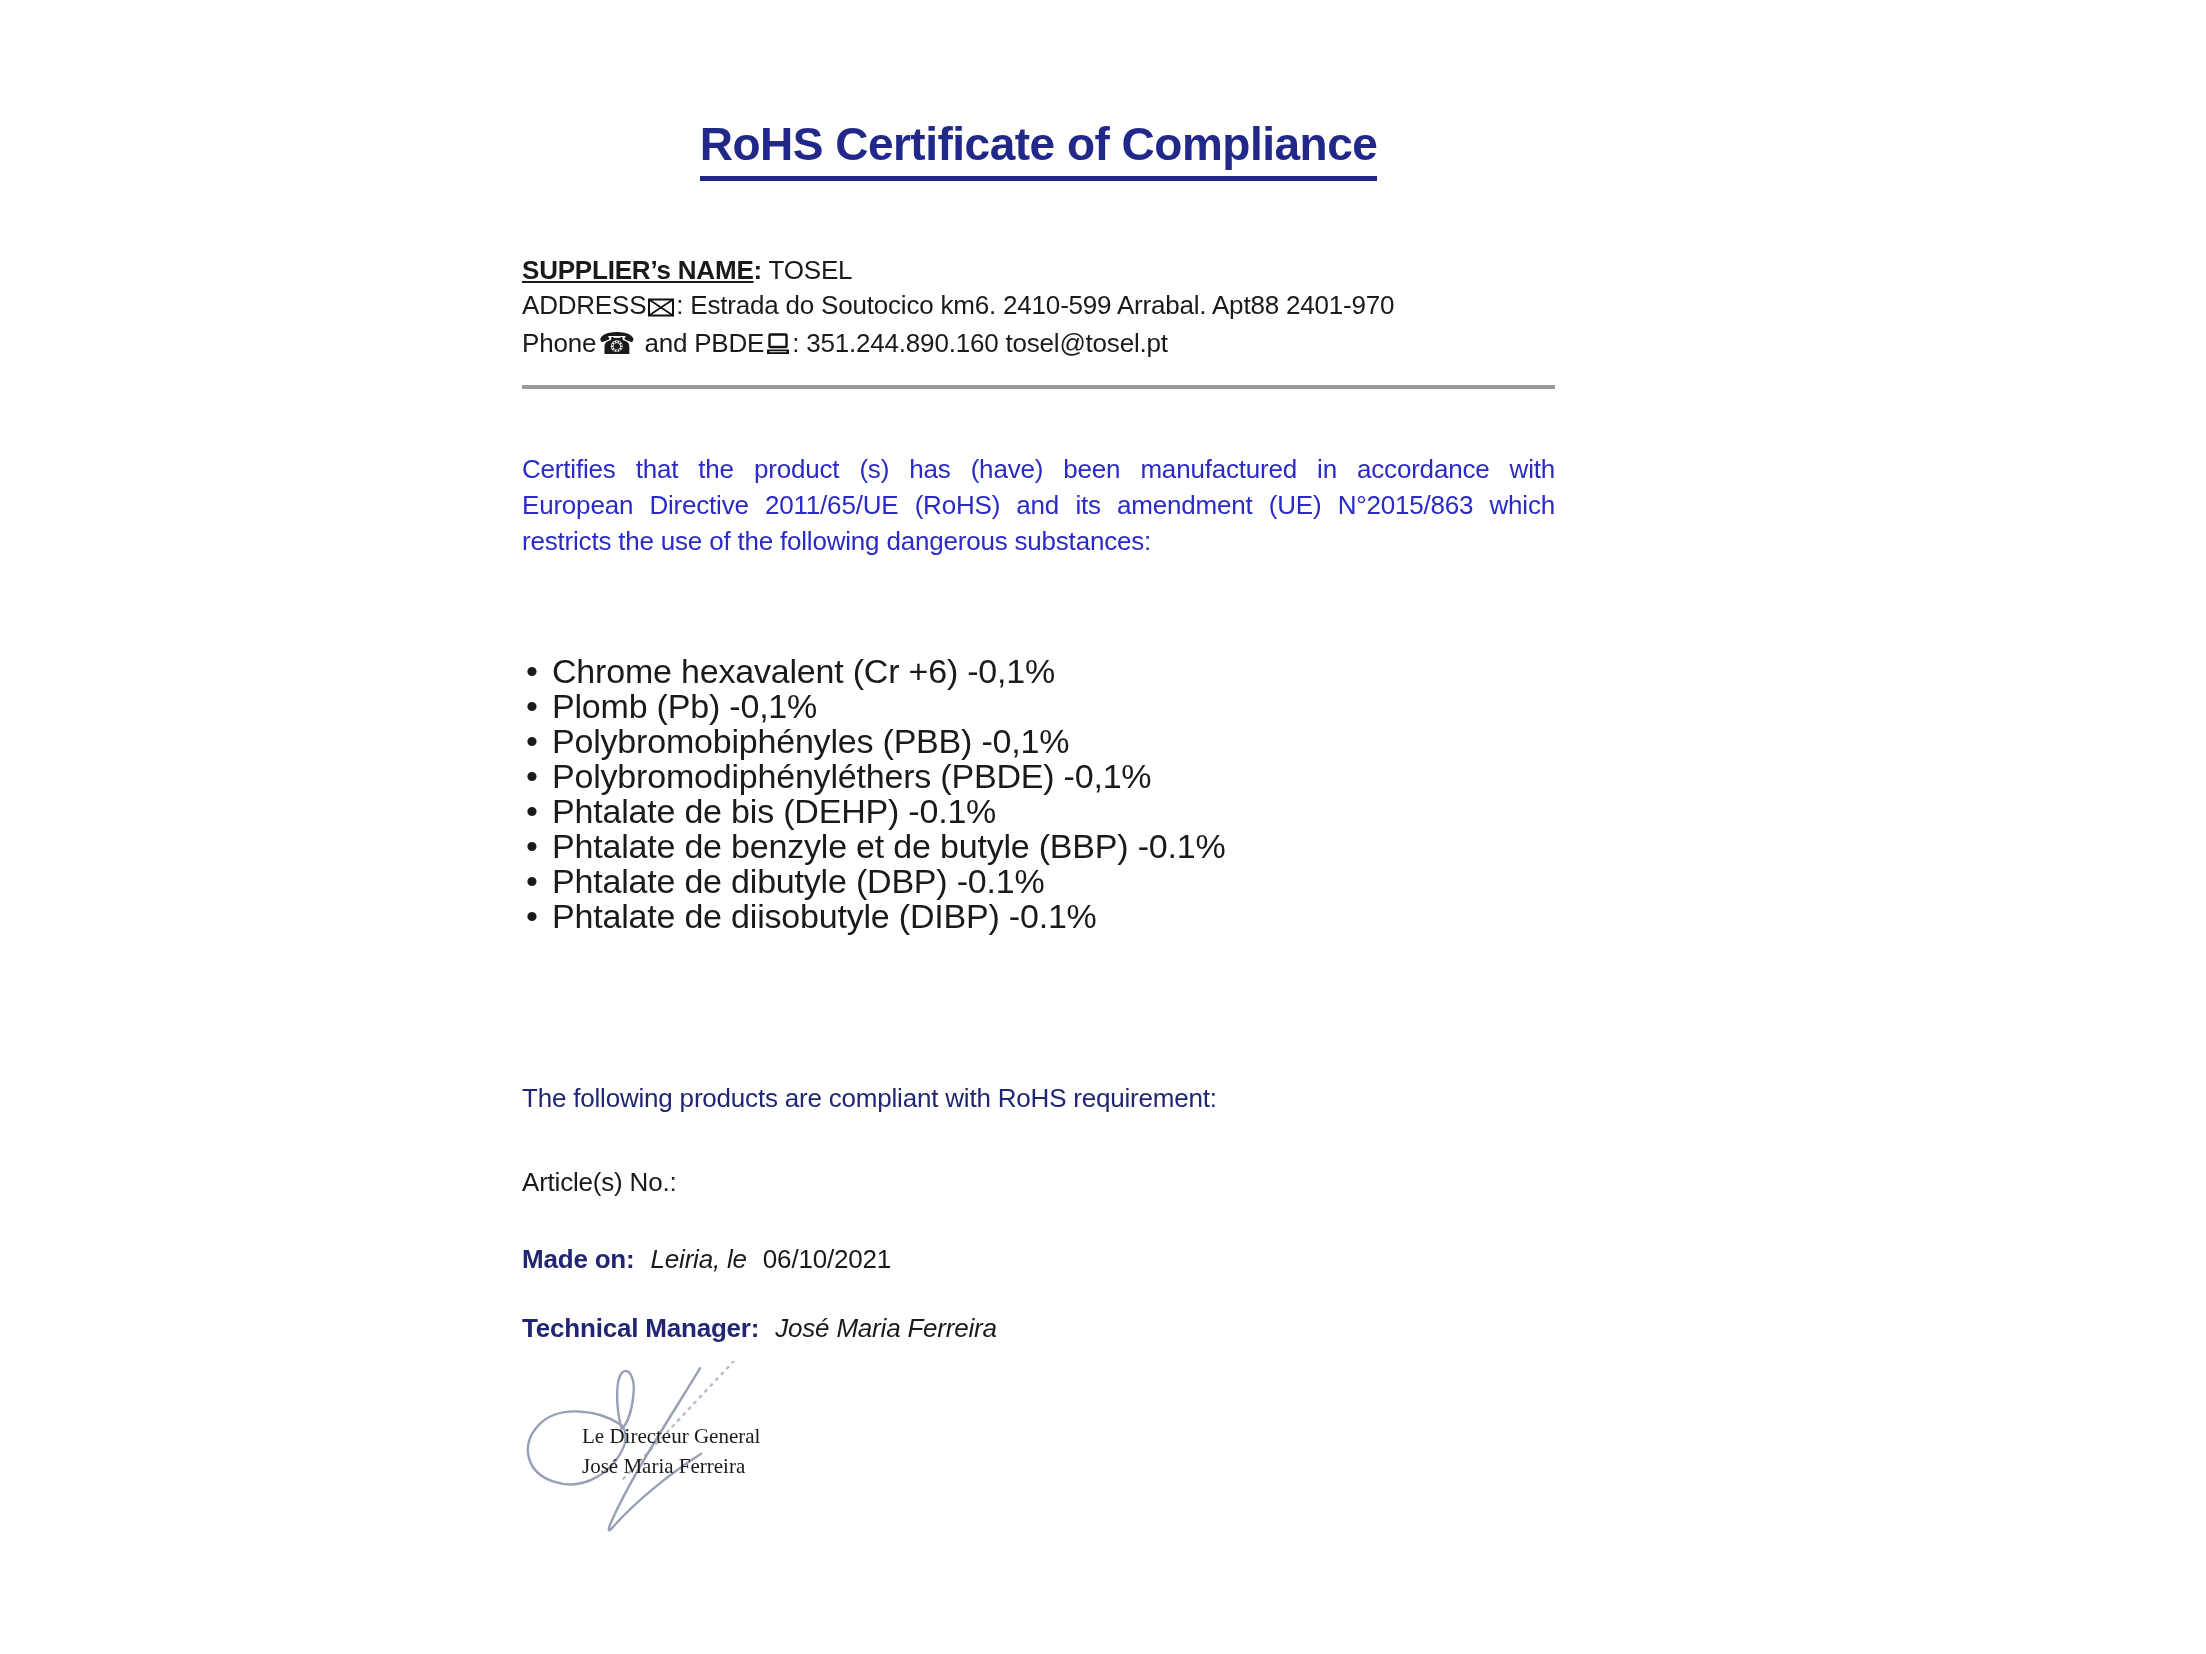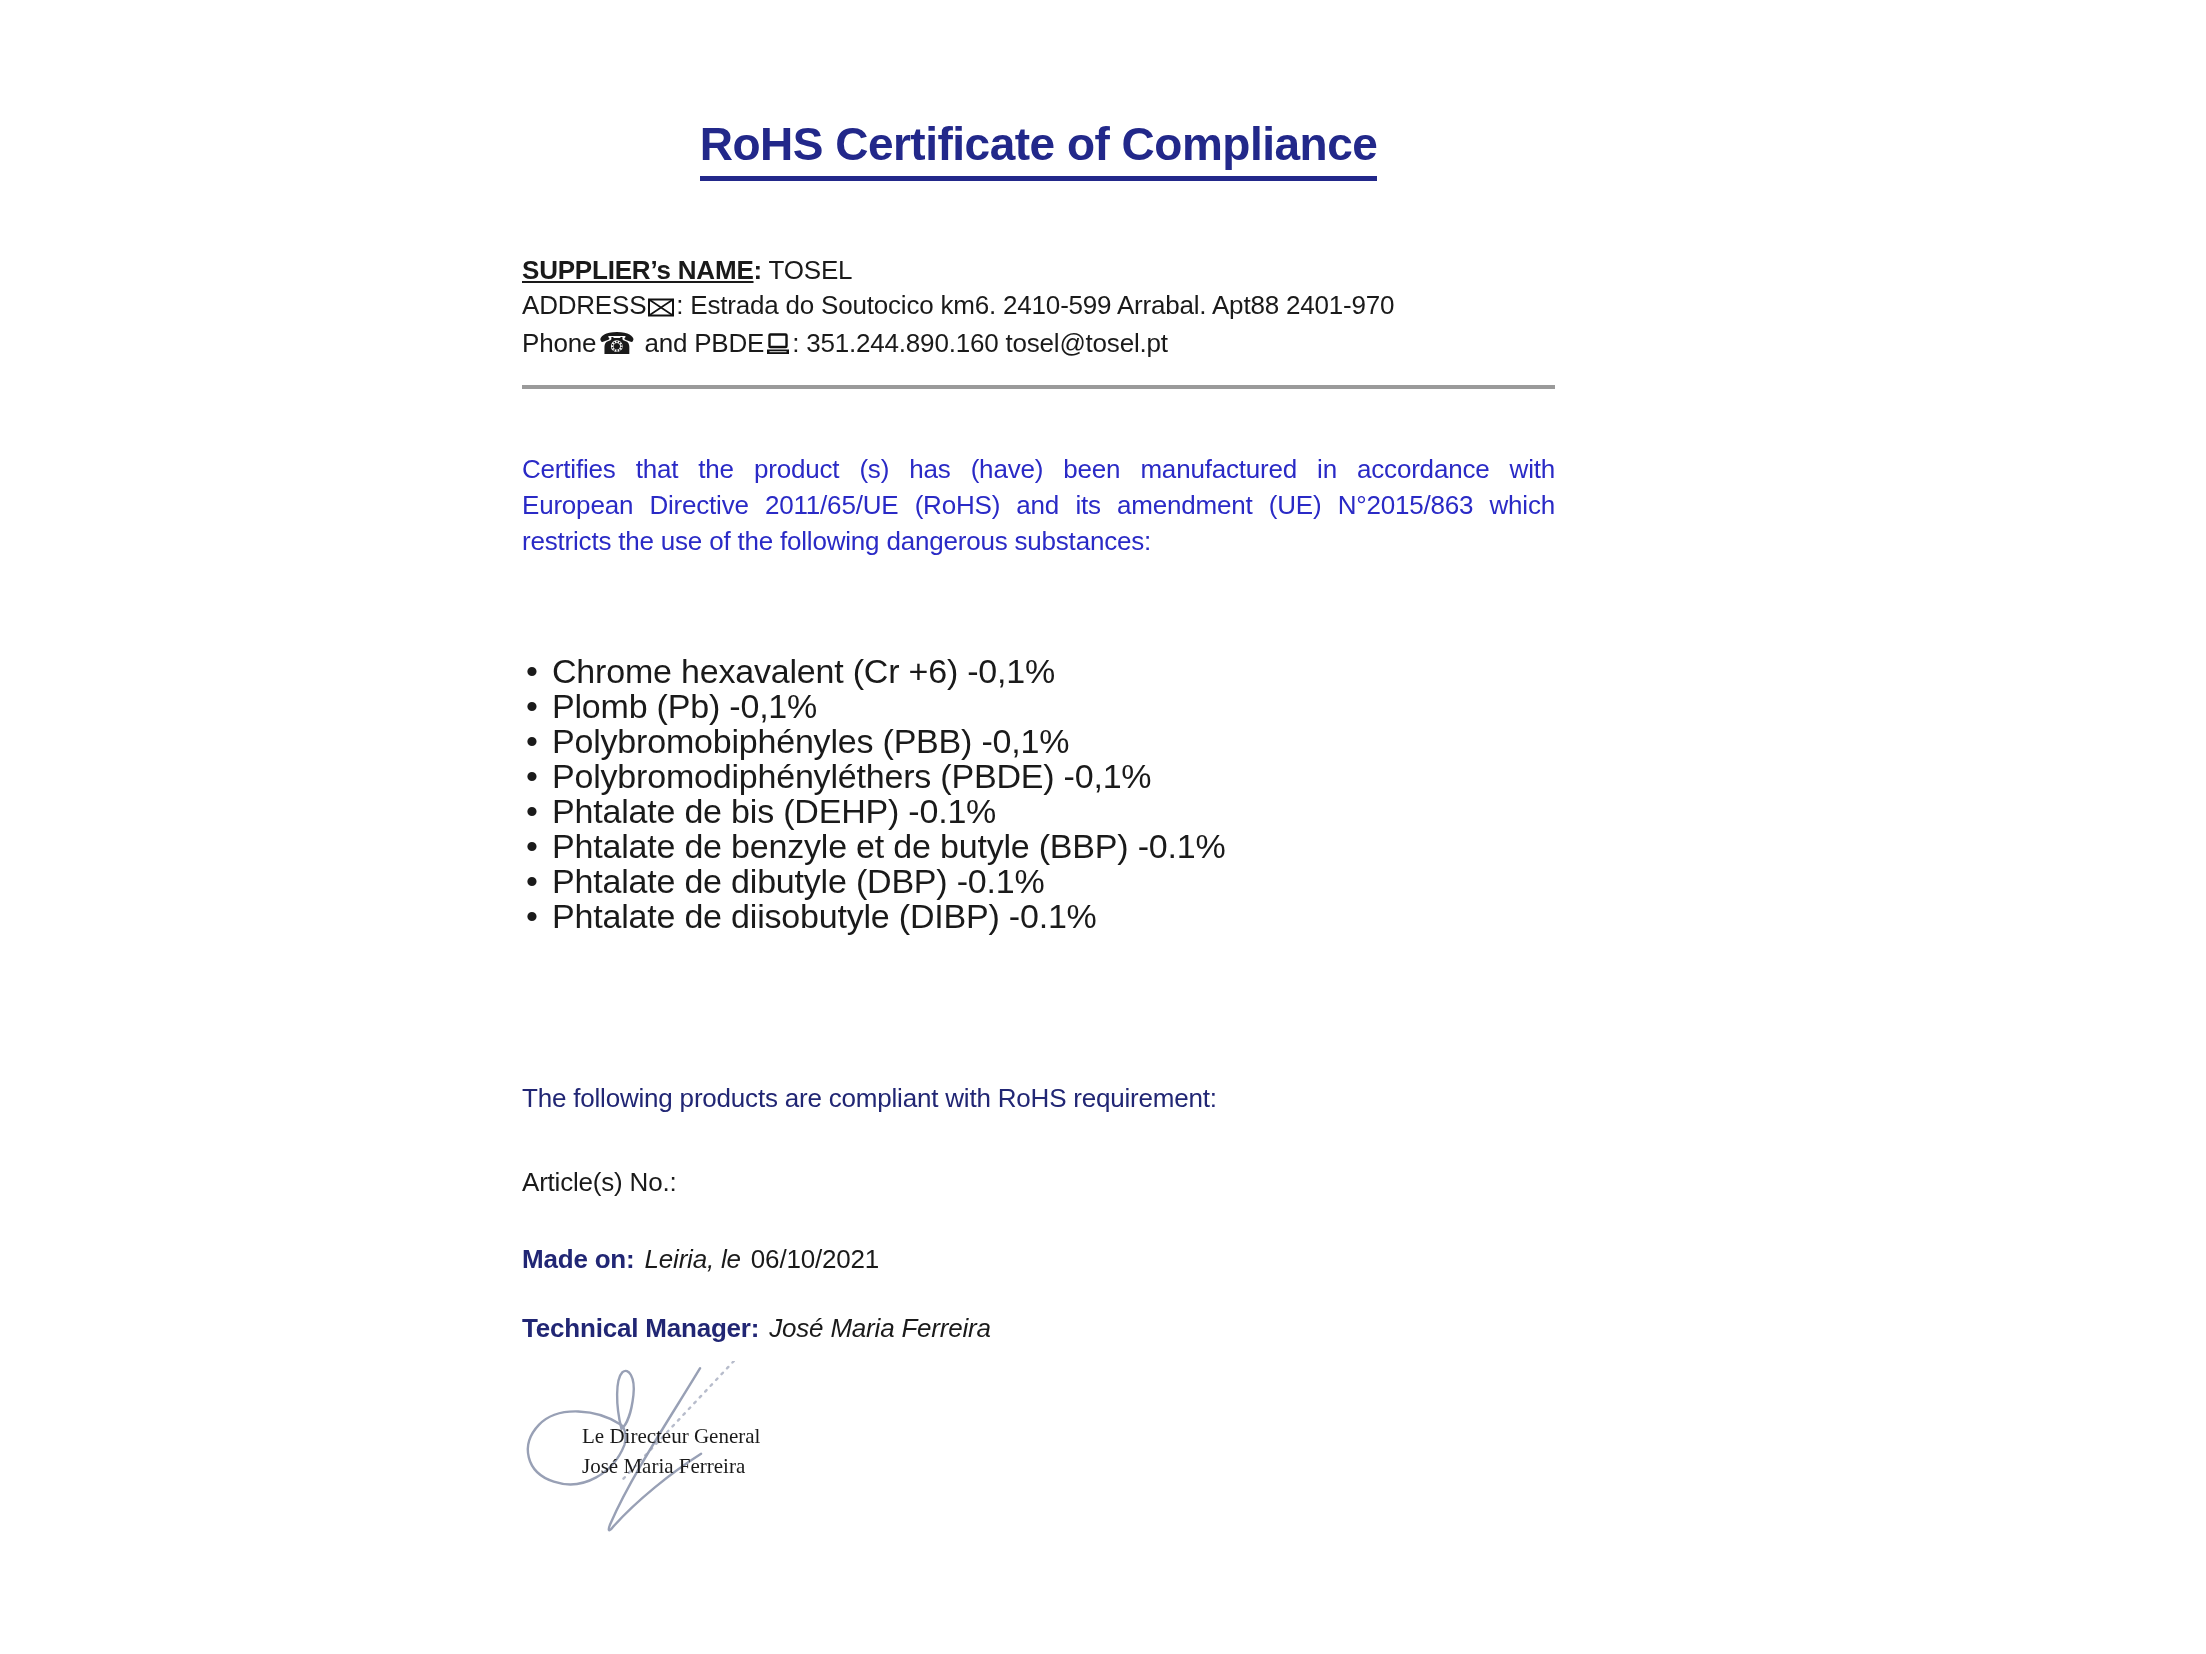--- a/index.html
+++ b/index.html
@@ -55,21 +55,21 @@
   .compliance{
     position:absolute;left:522px;top:1083px;
     color:#212674;font-size:26px;letter-spacing:-0.2px;
   }
   .articles{position:absolute;left:522px;top:1167px;font-size:26px;letter-spacing:-0.2px;}
   .made-on,.tech-mgr{position:absolute;left:522px;font-size:26px;letter-spacing:-0.2px;}
   .made-on{top:1244px;}
   .tech-mgr{top:1313px;}
   .navy-bold{color:#212674;font-weight:bold;text-align:center;}
   .it{font-style:italic;}
-  .gap{margin-left:3px;}
+  .gap{margin-left:9px;}
   
   .signature{position:absolute;left:512px;top:1361px;width:418px;height:299px;}
   .signature svg{position:absolute;left:0;top:0;}
   .sig-text{
     position:absolute;left:70px;top:60px;
     font-family:"Liberation Serif","DejaVu Serif",serif;
     font-size:21px;line-height:30px;color:#1a1a1a;white-space:nowrap;
   }
 </style>
 </head>

